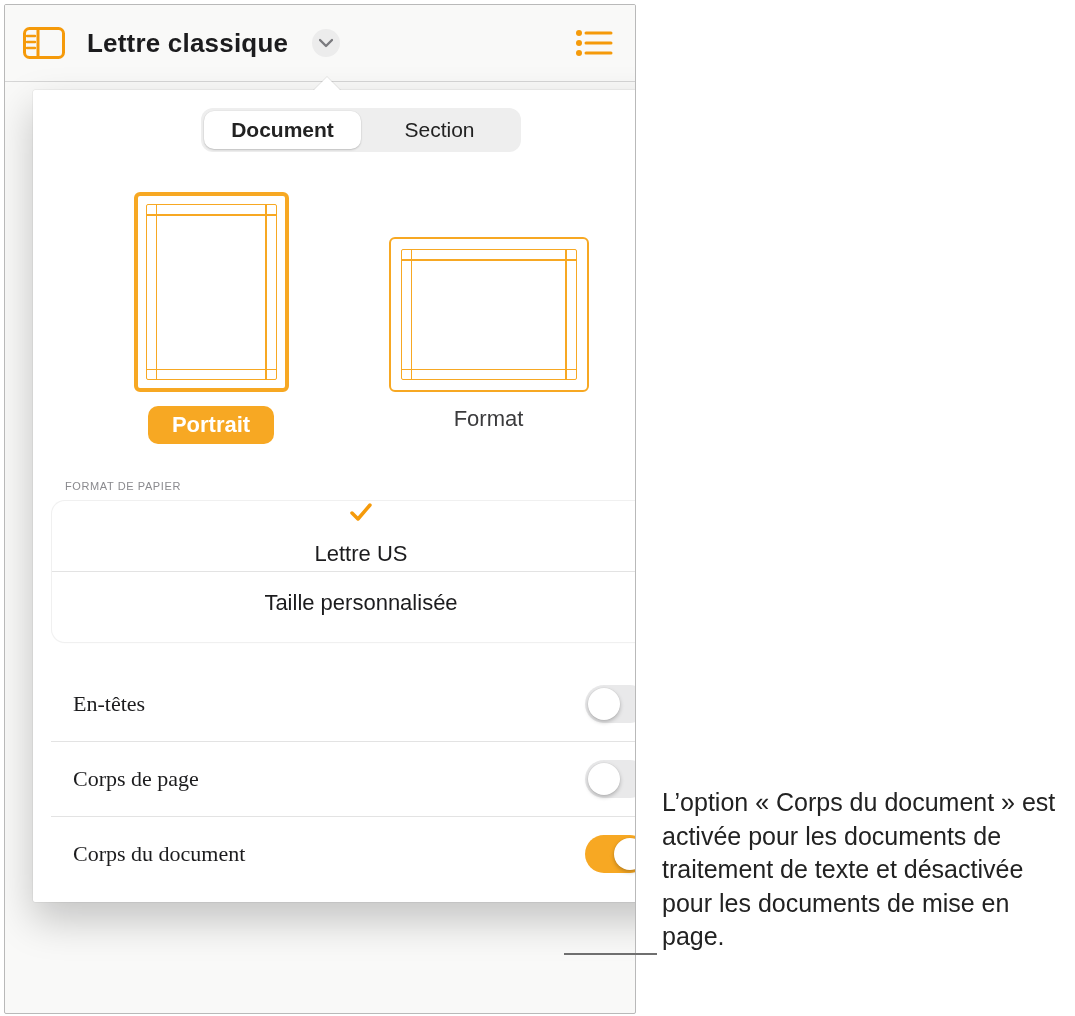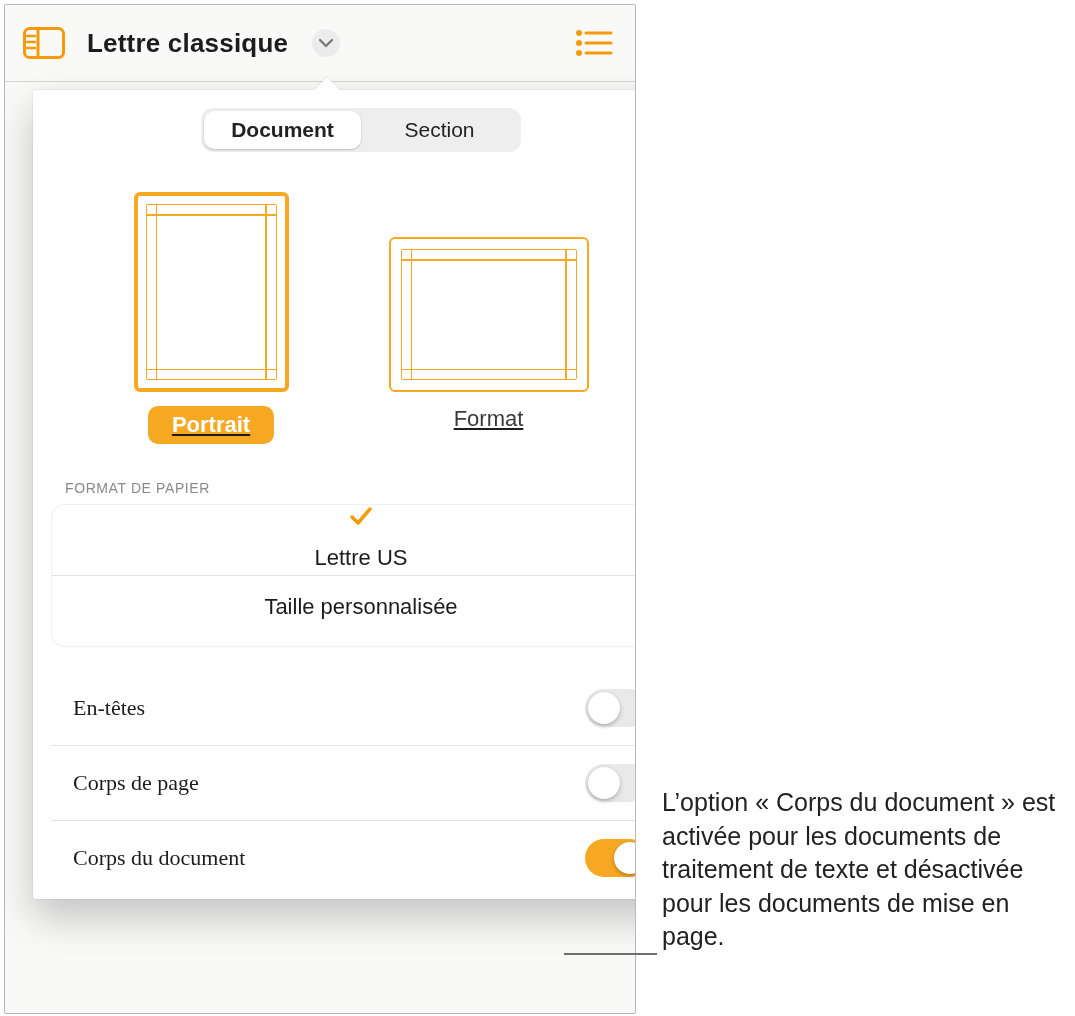--- a/index.html
+++ b/index.html
@@ -42,21 +42,21 @@
   .title-chev{
     width:28px;height:28px;border-radius:14px;background:#ECECEC;
     display:flex;align-items:center;justify-content:center;
   }
 
   
   .sheet{
     position:absolute;left:28px;top:85px;width:656px;
     background:var(--sheet-bg);border-radius:2px;
     box-shadow:0 18px 40px rgba(0,0,0,.22),0 0 0 .5px rgba(0,0,0,.08);
-    padding-bottom:4px;
+    padding-bottom:11px;
   }
   .caret{
     position:absolute;top:-13px;left:280px;width:0;height:0;
     border-left:14px solid transparent;border-right:14px solid transparent;
     border-bottom:14px solid var(--sheet-bg);
     filter:drop-shadow(0 -1px 0 rgba(0,0,0,.08));
   }
 
   .seg{
     margin:18px auto 0;display:flex;width:320px;height:44px;border-radius:12px;
@@ -66,21 +66,21 @@
     flex:1;display:flex;align-items:center;justify-content:center;
     font-size:21px;border-radius:10px;color:#222;
     cursor:default;
   }
   .seg-item.selected{
     background:#FFFFFF;font-weight:600;
     box-shadow:0 1px 2px rgba(0,0,0,.18),0 0 0 .5px rgba(0,0,0,.04);
   }
 
   .orient-row{
-    display:flex;justify-content:center;gap:100px;margin-top:40px;text-decoration:underline;
+    display:flex;justify-content:center;gap:100px;margin-top:40px;
   }
   .orient{display:flex;flex-direction:column;align-items:center;gap:14px;}
   .thumb{position:relative;}
   .thumb.portrait{width:155px;height:200px;}
   .thumb.landscape{width:200px;height:155px;margin-top:45px;}
   .thumb-outer{
     position:absolute;inset:0;border:4px solid var(--orange-bright);border-radius:6px;
     box-sizing:border-box;background:#FFFFFF;
   }
   .thumb.landscape .thumb-outer{border-width:2px;}
@@ -98,21 +98,21 @@
   .gline.h{height:1.5px;left:0;right:0;}
   .gline.v{width:1.5px;top:0;bottom:0;}
 
   .orient-label{font-size:22px;color:#3b3b3d;}
   .orient-pill{
     padding:6px 24px;background:var(--orange-bright);color:#fff;border-radius:10px;
     font-size:22px;font-weight:600;
   }
 
   .section-label{
-    margin:36px 0 8px 32px;font-size:14px;letter-spacing:.6px;color:var(--text-dim);
+    margin:36px 0 8px 32px;font-size:11px;letter-spacing:.6px;color:var(--text-dim);
     text-transform:uppercase;
   }
 
   .list-card{
     margin:0 18px;background:#FFFFFF;border-radius:14px;
     border:.5px solid rgba(0,0,0,.06);
     box-shadow:0 .5px 0 rgba(0,0,0,.02);
     overflow:hidden;
   }
   .list-row{

